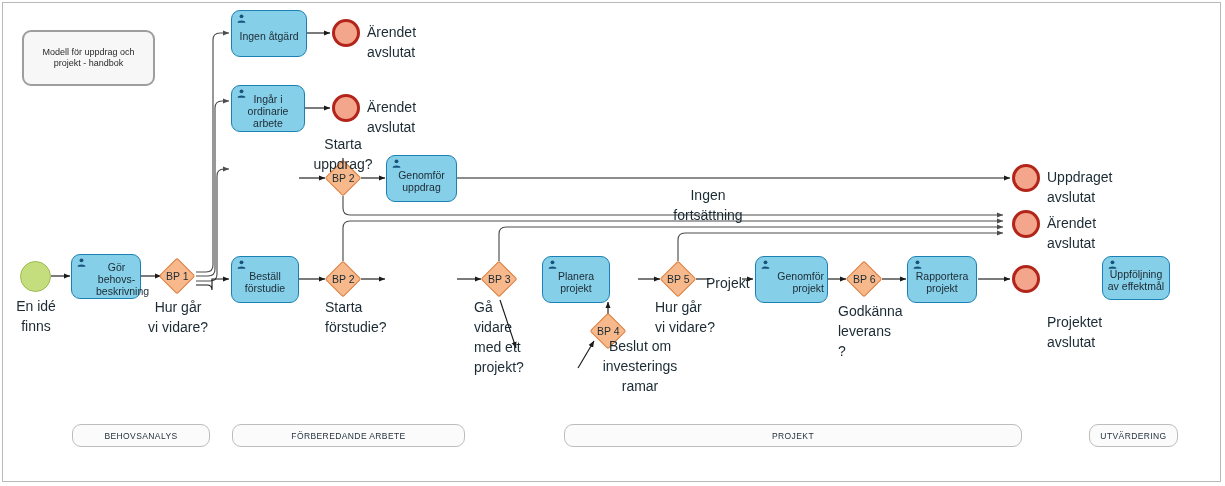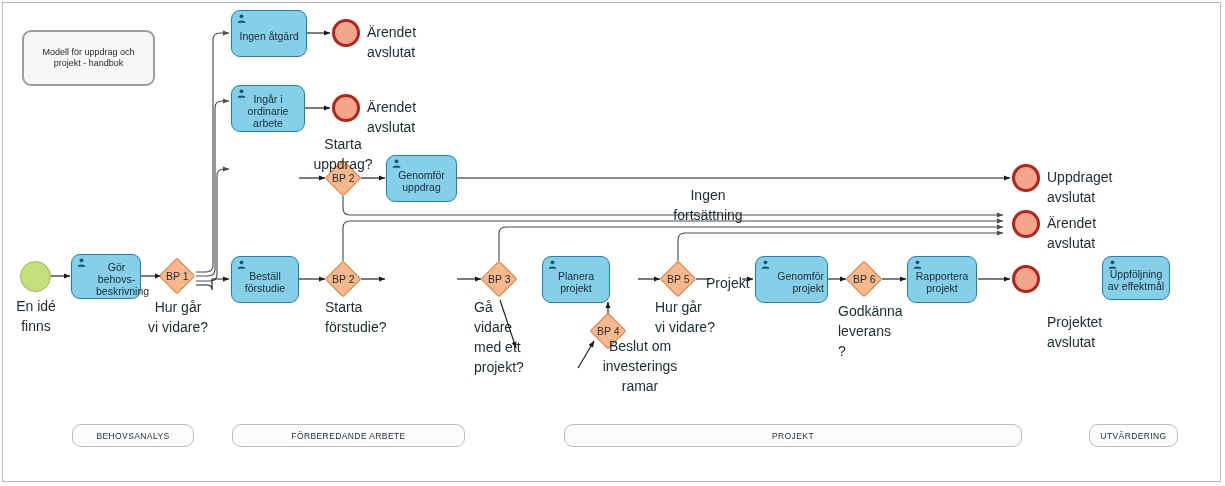--- a/index.html
+++ b/index.html
@@ -306,21 +306,21 @@
 
   <div class="node endev" style="left:1012px;top:164px;width:28px;height:28px;"></div>
   <div class="lab l" style="left:1047px;top:167px;width:66px;">Uppdraget avslutat</div>
 
   <div class="node endev" style="left:1012px;top:210px;width:28px;height:28px;"></div>
   <div class="lab l" style="left:1047px;top:213px;width:60px;">Ärendet avslutat</div>
 
   <div class="node endev" style="left:1012px;top:265px;width:28px;height:28px;"></div>
   <div class="lab l" style="left:1047px;top:268px;width:60px;margin-top:44px;">Projektet avslutat</div>
 
-  <div class="node phase" style="left:72px;top:424px;width:122px;height:23px;">
+  <div class="node phase" style="left:72px;top:424px;width:138px;height:23px;">
     <span>BEHOVSANALYS</span>
   </div>
   <div class="node phase" style="left:232px;top:424px;width:233px;height:23px;">
     <span>FÖRBEREDANDE ARBETE</span>
   </div>
   <div class="node phase" style="left:564px;top:424px;width:458px;height:23px;">
     <span>PROJEKT</span>
   </div>
   <div class="node phase" style="left:1089px;top:424px;width:89px;height:23px;">
     <span>UTVÄRDERING</span>

